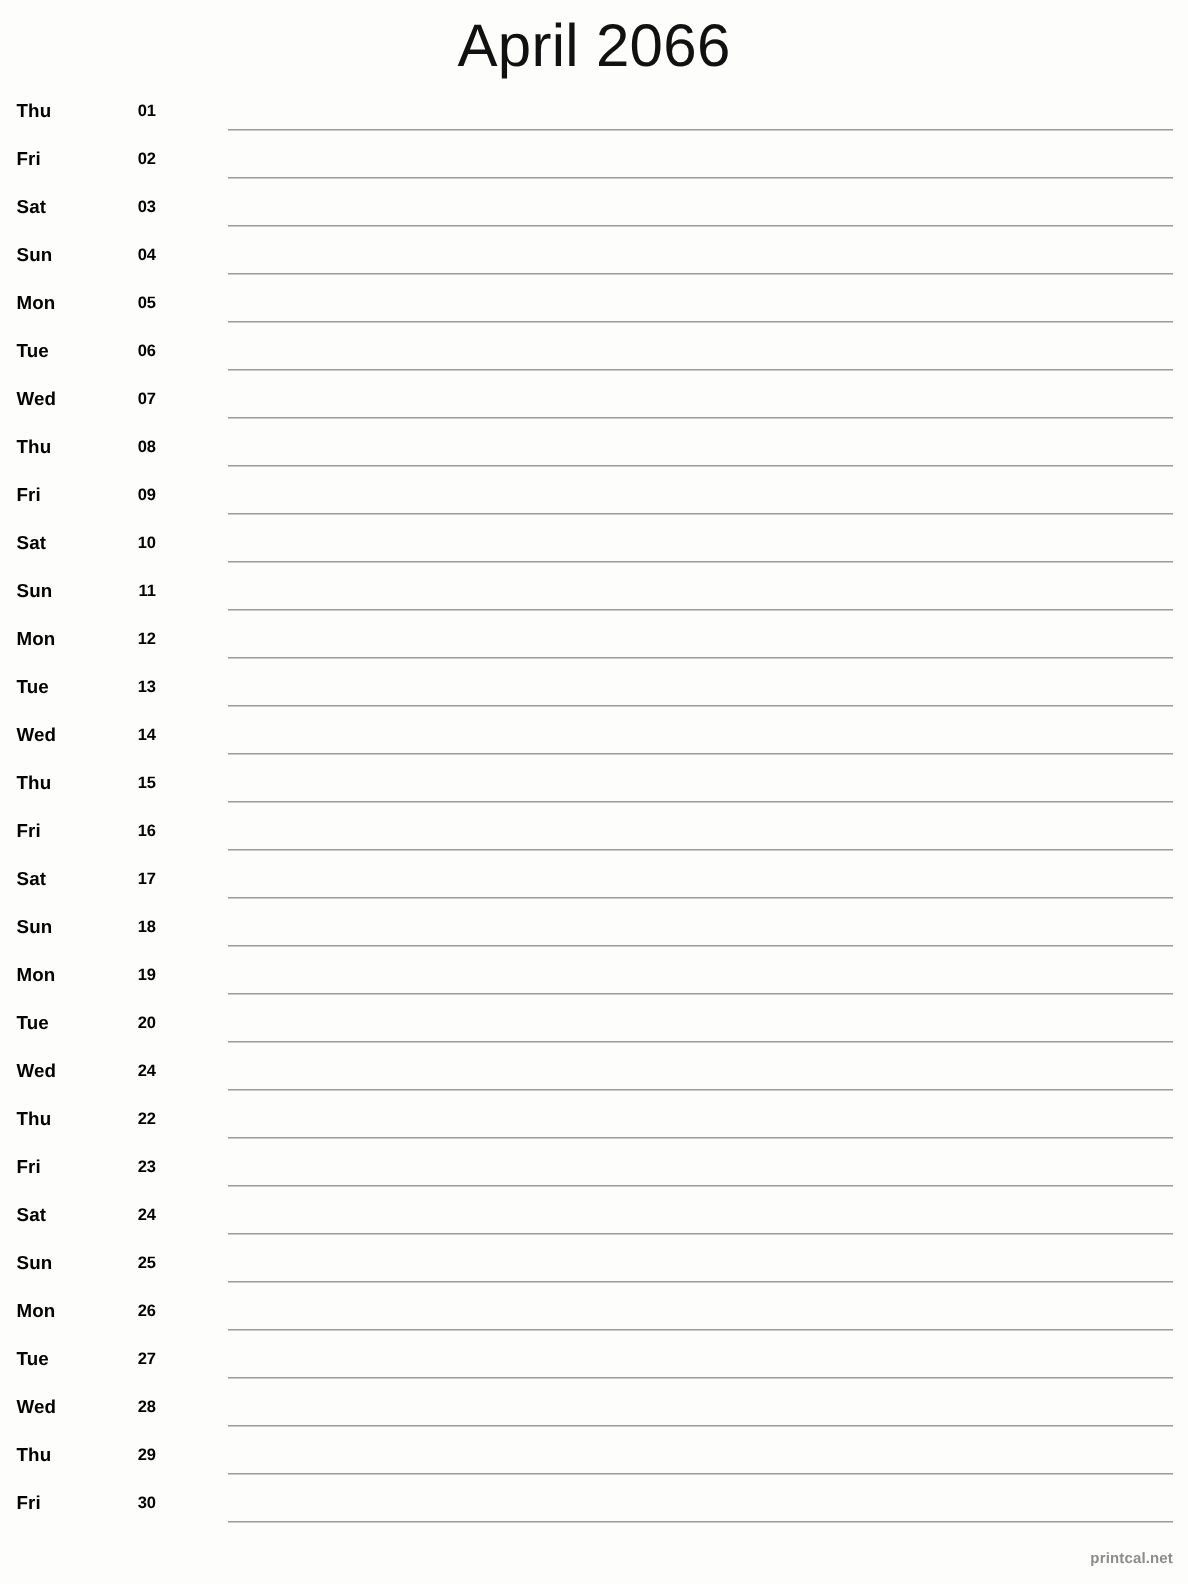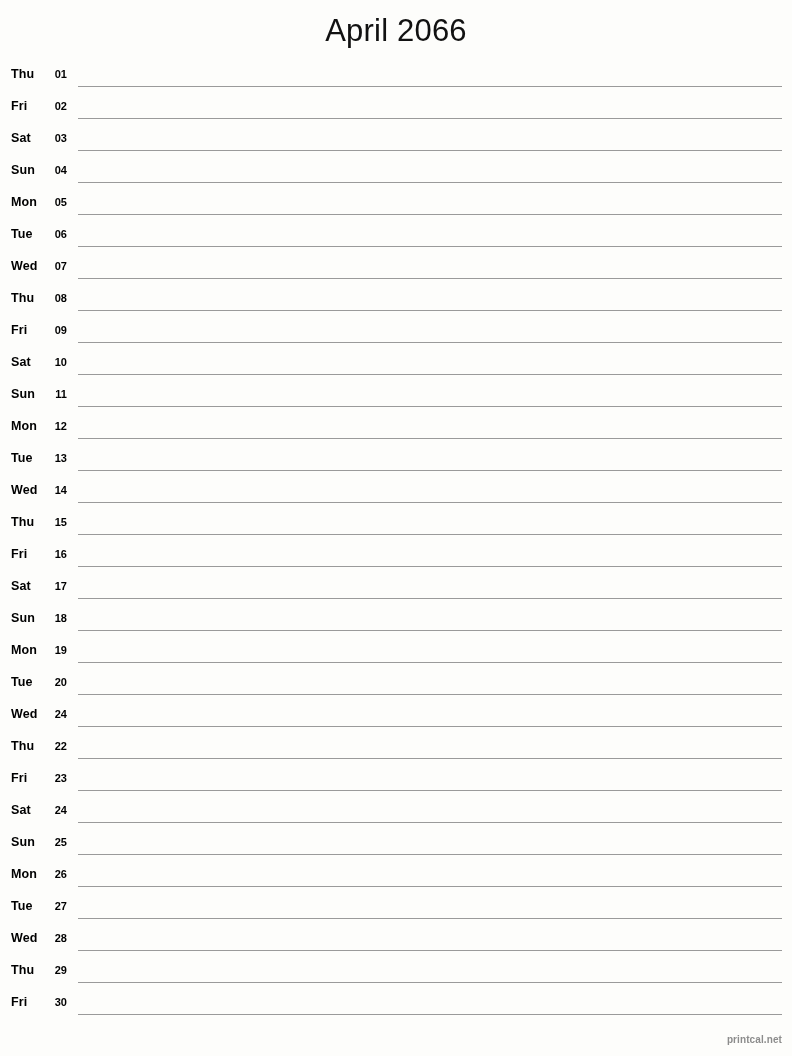--- a/index.html
+++ b/index.html
@@ -19,41 +19,42 @@
 
   .page {
     width: 792px;
     height: 1056px;
     position: relative;
     box-sizing: border-box;
   }
 
   .cal-title {
     text-align: center;
-    font-size: 31px;
+    font-size: 40px;
     font-weight: 400;
     color: #111111;
     letter-spacing: 0.2px;
     padding-top: 11px;
     line-height: 40px;
     height: 40px;
     margin: 0;
   }
 
   .rows {
     margin-top: 12px;
     padding: 0;
     list-style: none;
   }
 
   .day-row {
     height: 32px;
     display: flex;
     align-items: flex-start;
     position: relative;
+    gap: 37px;
   }
 
   .dow {
     width: 46px;
     padding-left: 11px;
     box-sizing: border-box;
     font-size: 12.5px;
     font-weight: bold;
     color: #000000;
     line-height: 22px;

